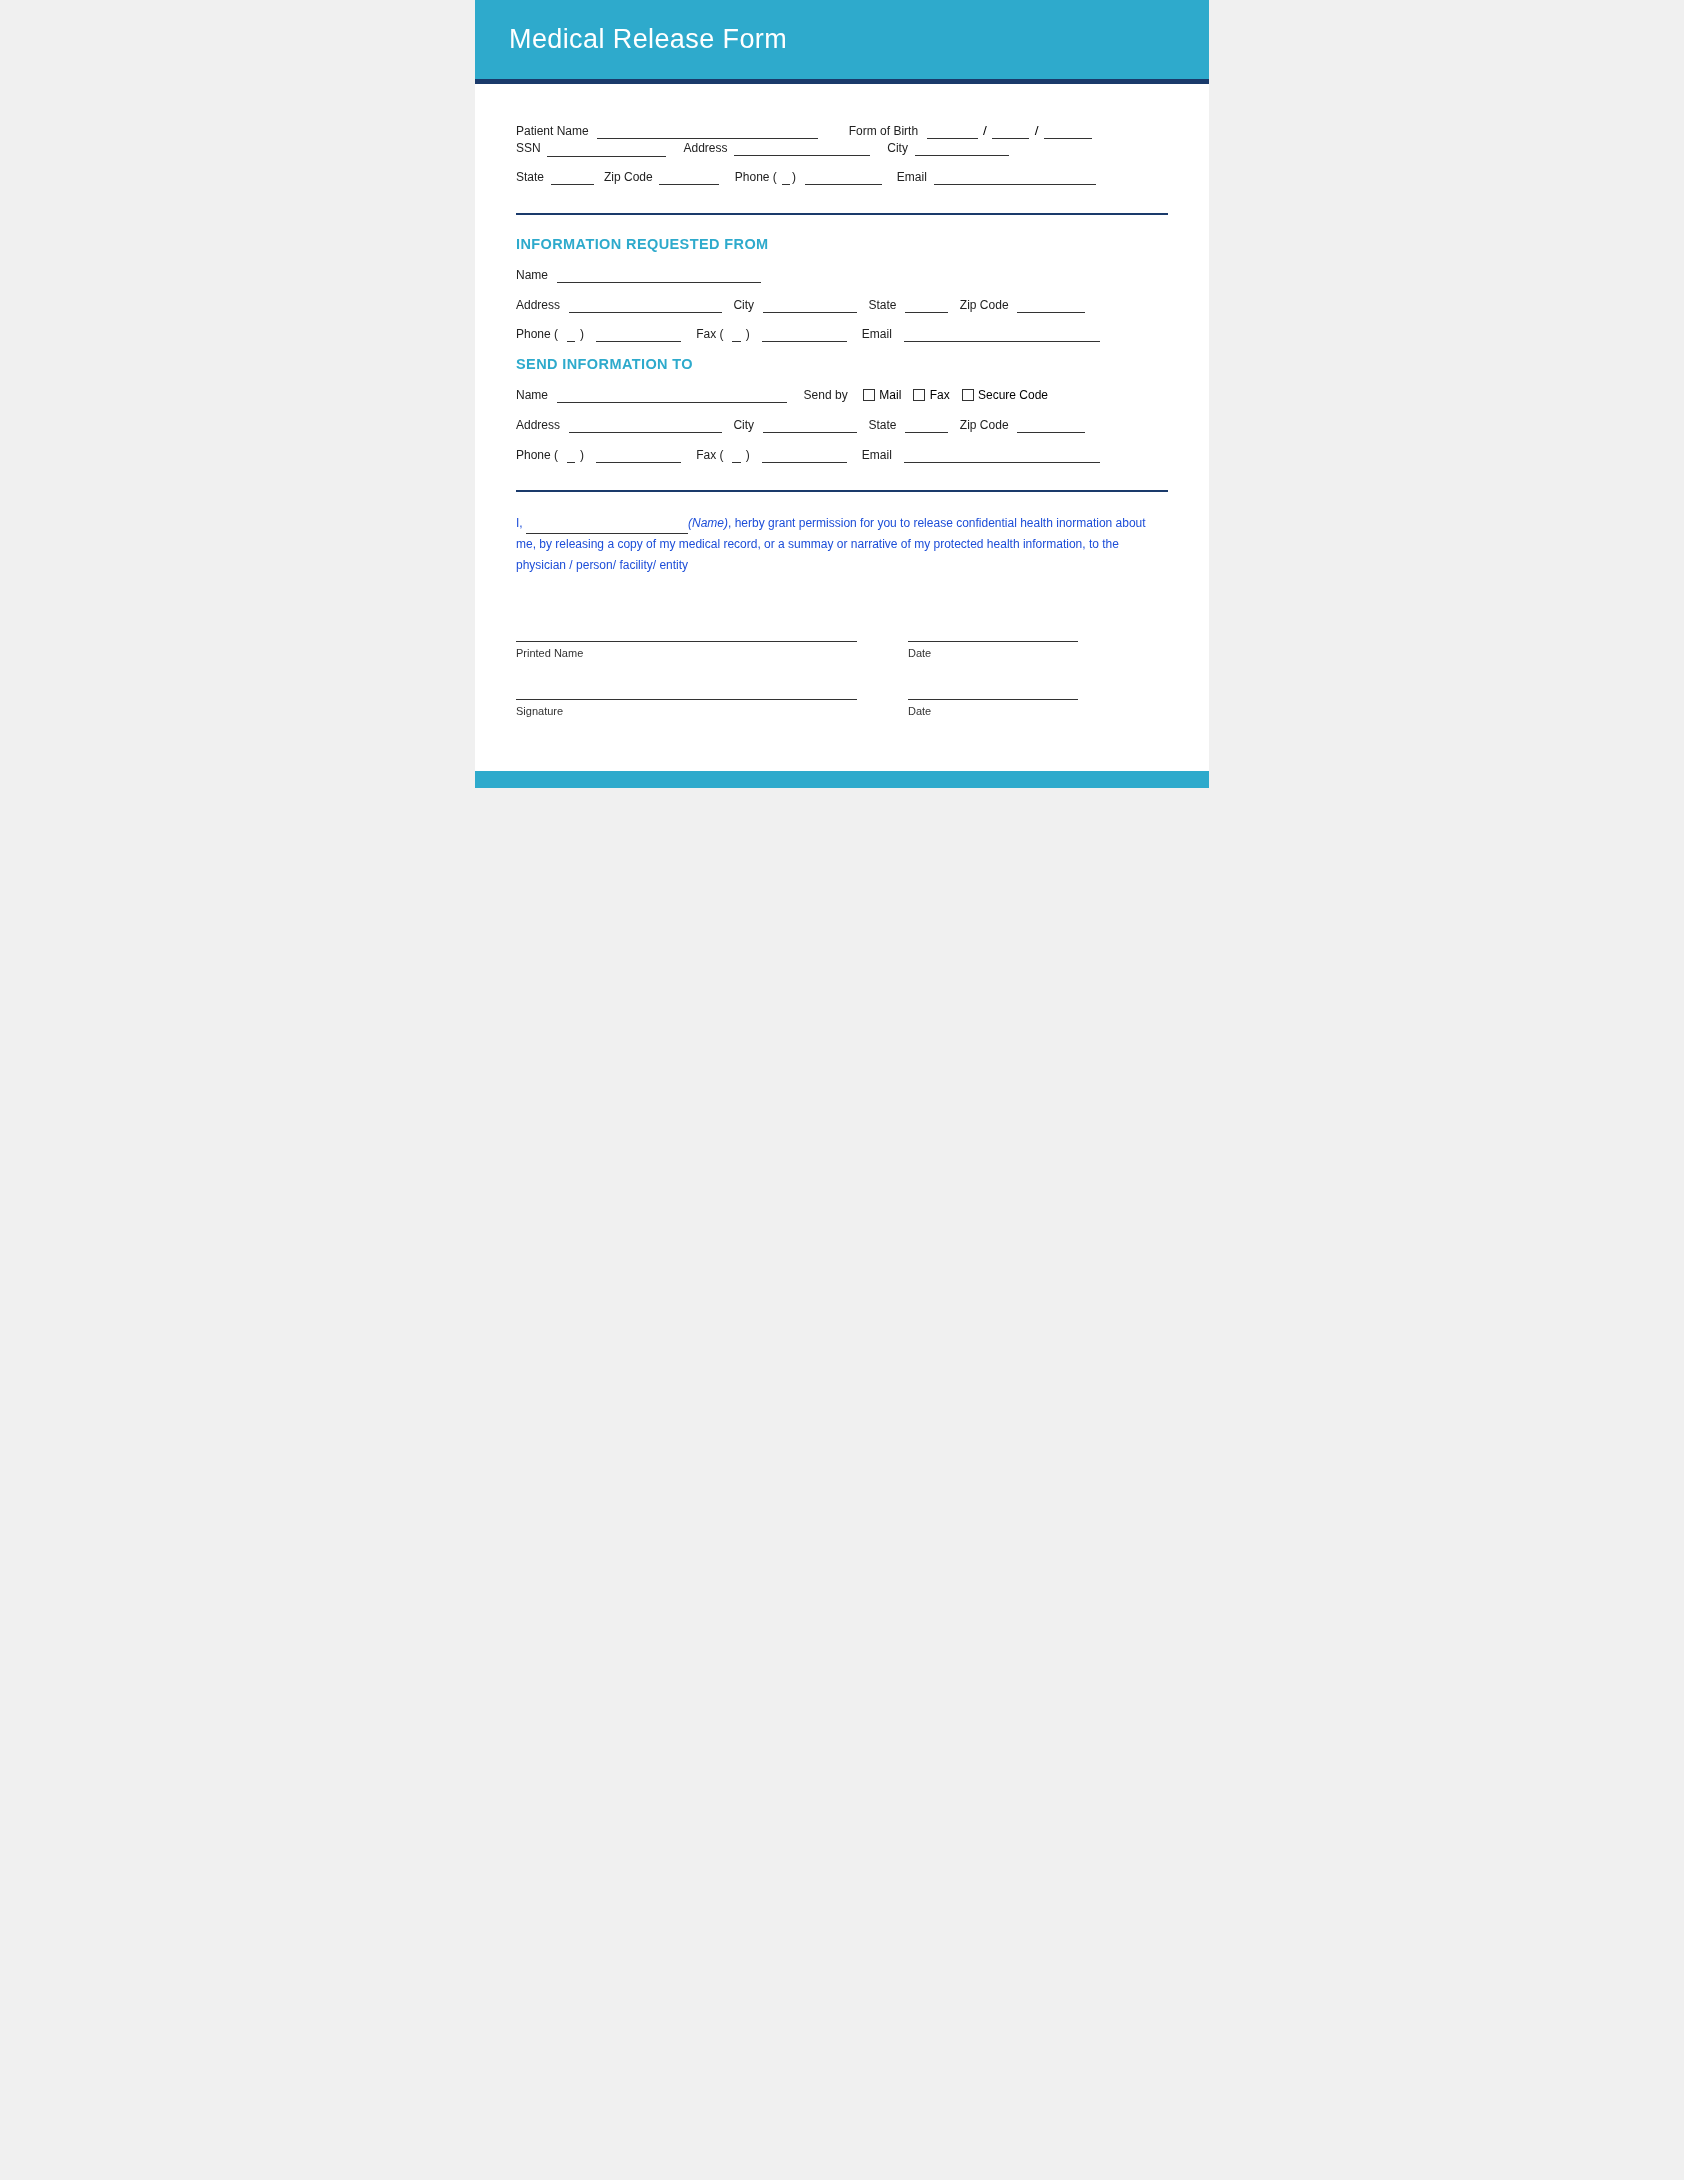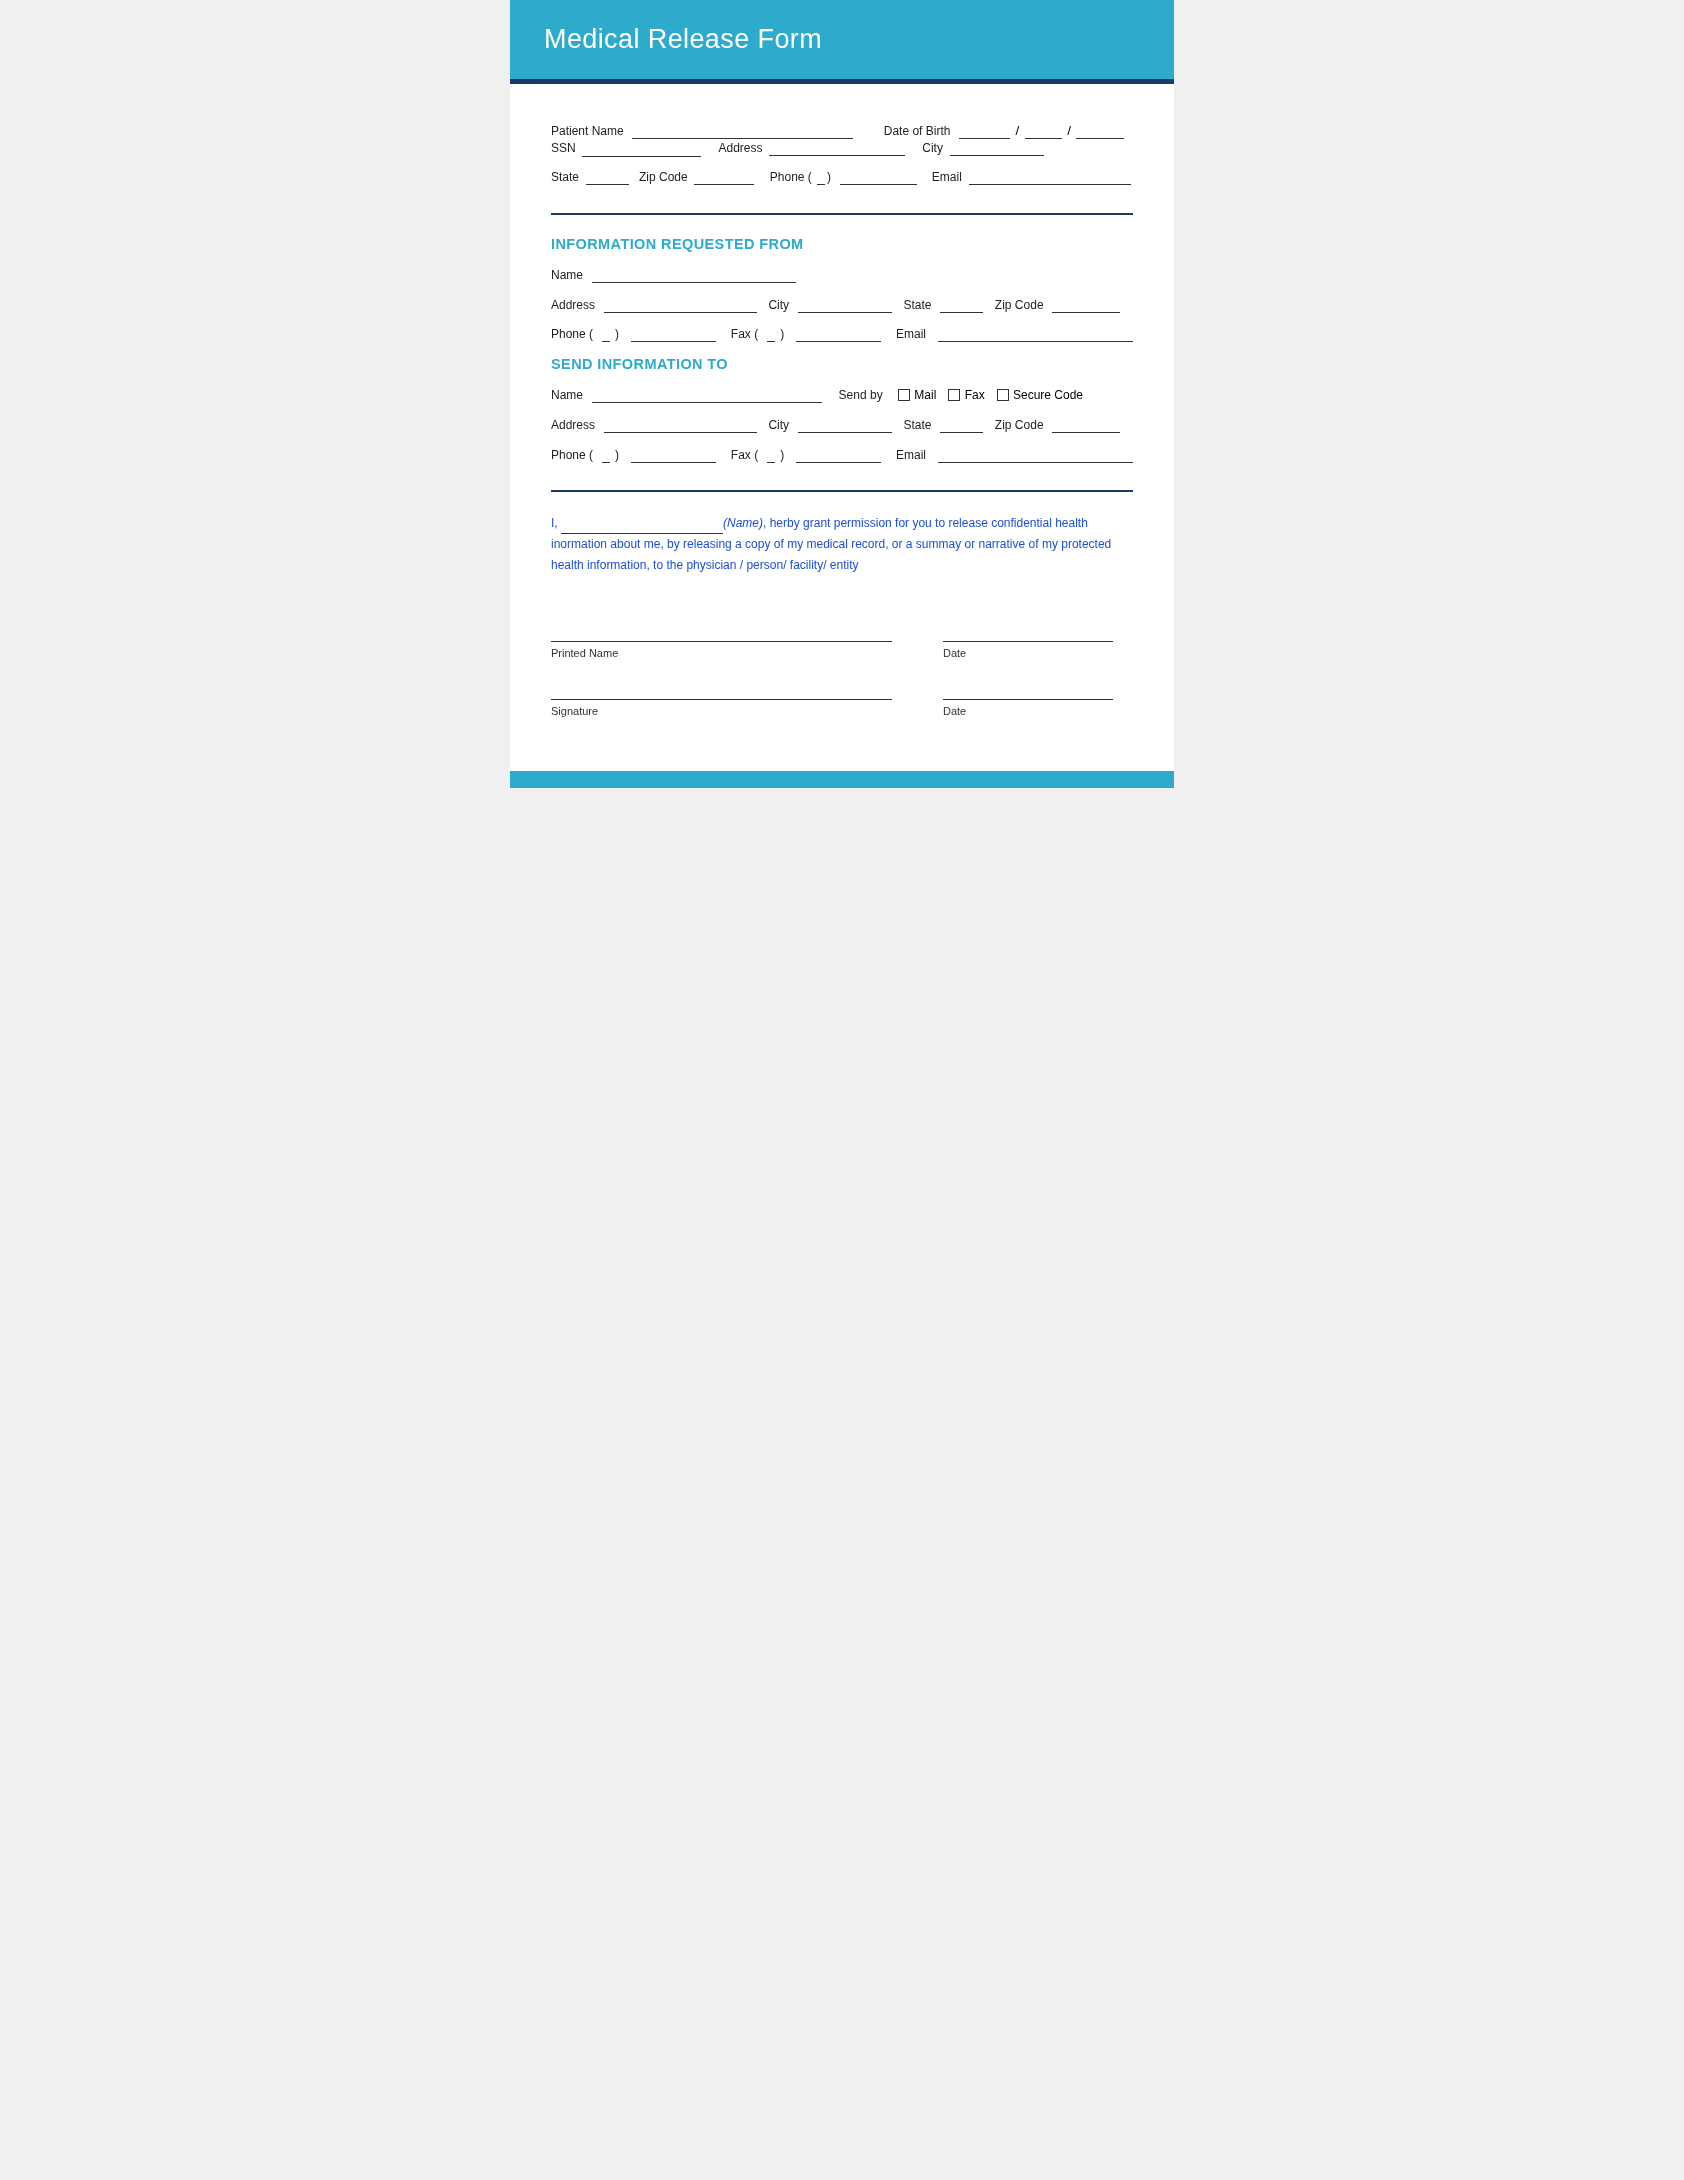--- a/index.html
+++ b/index.html
@@ -11,21 +11,21 @@
     body {
       font-family: Arial, Helvetica, sans-serif;
       background: #f0f0f0;
       display: flex;
       justify-content: center;
       align-items: flex-start;
       min-height: 100vh;
     }
 
     .page {
-      width: 664px;
+      width: 734px;
       background: white;
       position: relative;
       overflow: hidden;
     }
 
     .header {
       background: #2eaacc;
       padding: 24px 34px 24px 34px;
     }
 
@@ -252,21 +252,21 @@
   <div class="header-accent"></div>
 
   <div class="form-body">
 
     <div class="patient-section">
 
       <div class="patient-row1">
         <span class="field-label">Patient Name</span>
         <span class="spacer" style="width:5.1px; display:inline-block;"></span>
         <span class="patient-name-line underline">&nbsp;</span>
-        <span class="field-label ml12">Date of Birth</span>
+        <span class="field-label ml12">Form of Birth</span>
         <span style="margin-left:5.1px; display:inline-block;">
           <span class="dob-seg1 underline">&nbsp;</span>
           <span class="dob-slash">/</span>
           <span class="dob-seg2 underline">&nbsp;</span>
           <span class="dob-slash">/</span>
           <span class="dob-seg3 underline">&nbsp;</span>
         </span>
       </div>
 
       <div class="patient-row2">

